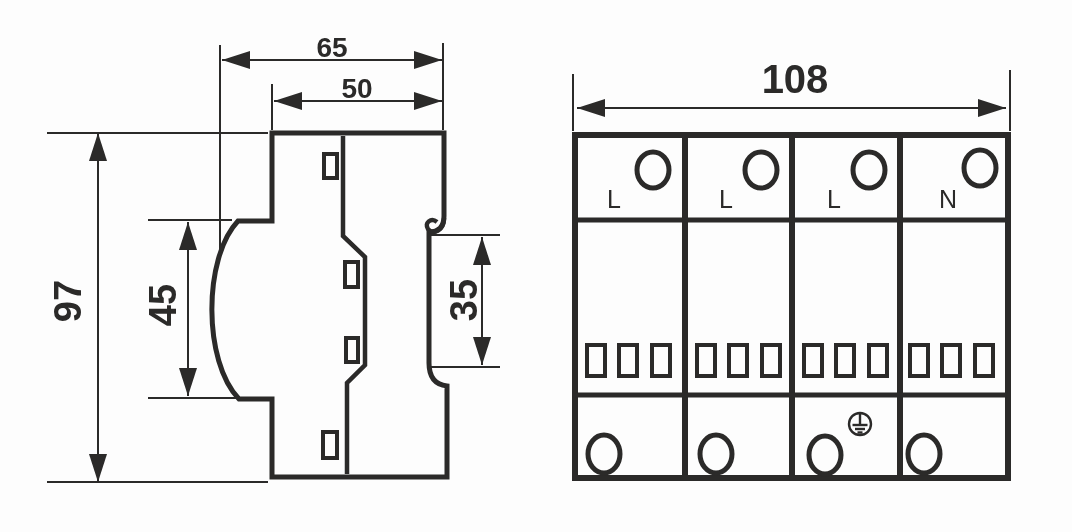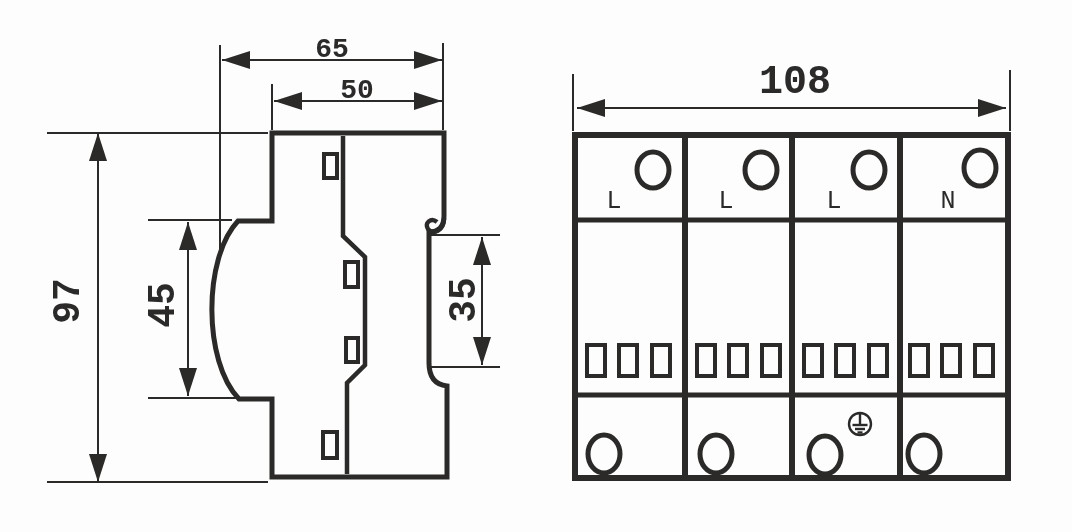--- a/index.html
+++ b/index.html
@@ -1,20 +1,20 @@
 <!DOCTYPE html>
 <html><head>
 <meta charset="utf-8">
 <style>
   html,body{margin:0;padding:0;background:#ffffff;}
   .stage{
     position:relative;
     width:1072px;height:532px;
     background:#fdfdfd;
-    font-family:Liberation Mono, monospace;
+    font-family:Liberation Sans, sans-serif;
     overflow:hidden;
   }
   svg{display:block;}
   .outline{fill:none;stroke:#2b2a29;stroke-width:5;stroke-linejoin:miter;}
   .outline-heavy{fill:none;stroke:#2b2a29;stroke-width:6;}
   .inner{fill:none;stroke:#2b2a29;stroke-width:4.5;}
   .slot{fill:none;stroke:#2b2a29;stroke-width:4;}
   .dim{fill:none;stroke:#2b2a29;stroke-width:2;}
   .arrow{fill:#2b2a29;stroke:none;}
   .circle{fill:none;stroke:#2b2a29;stroke-width:5;}

